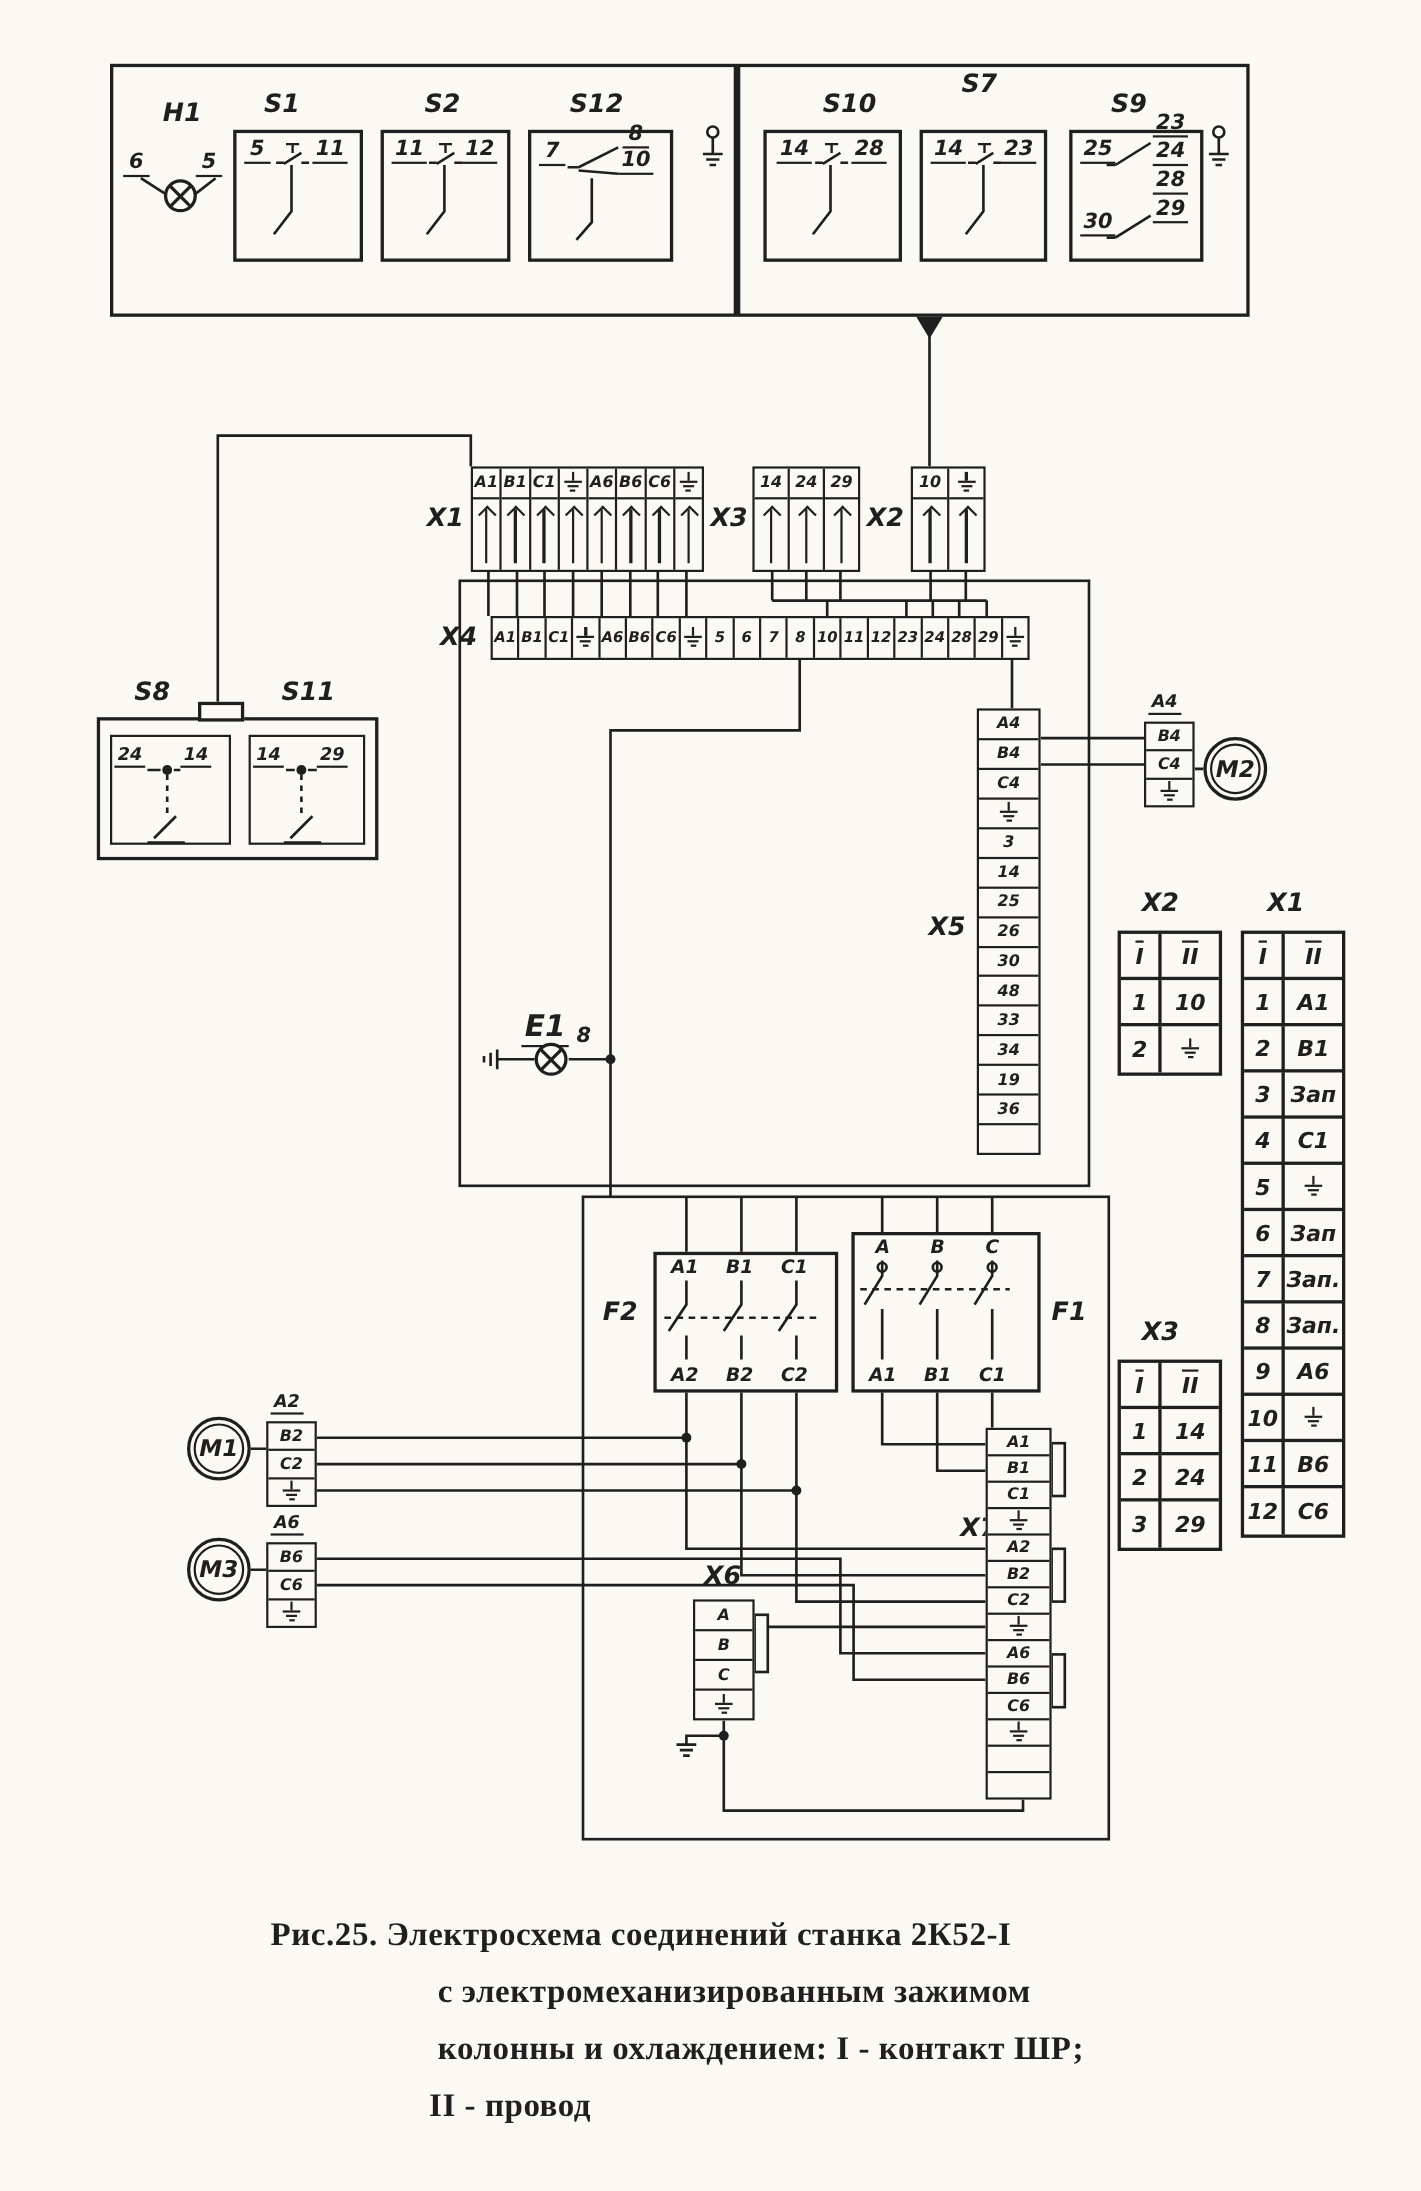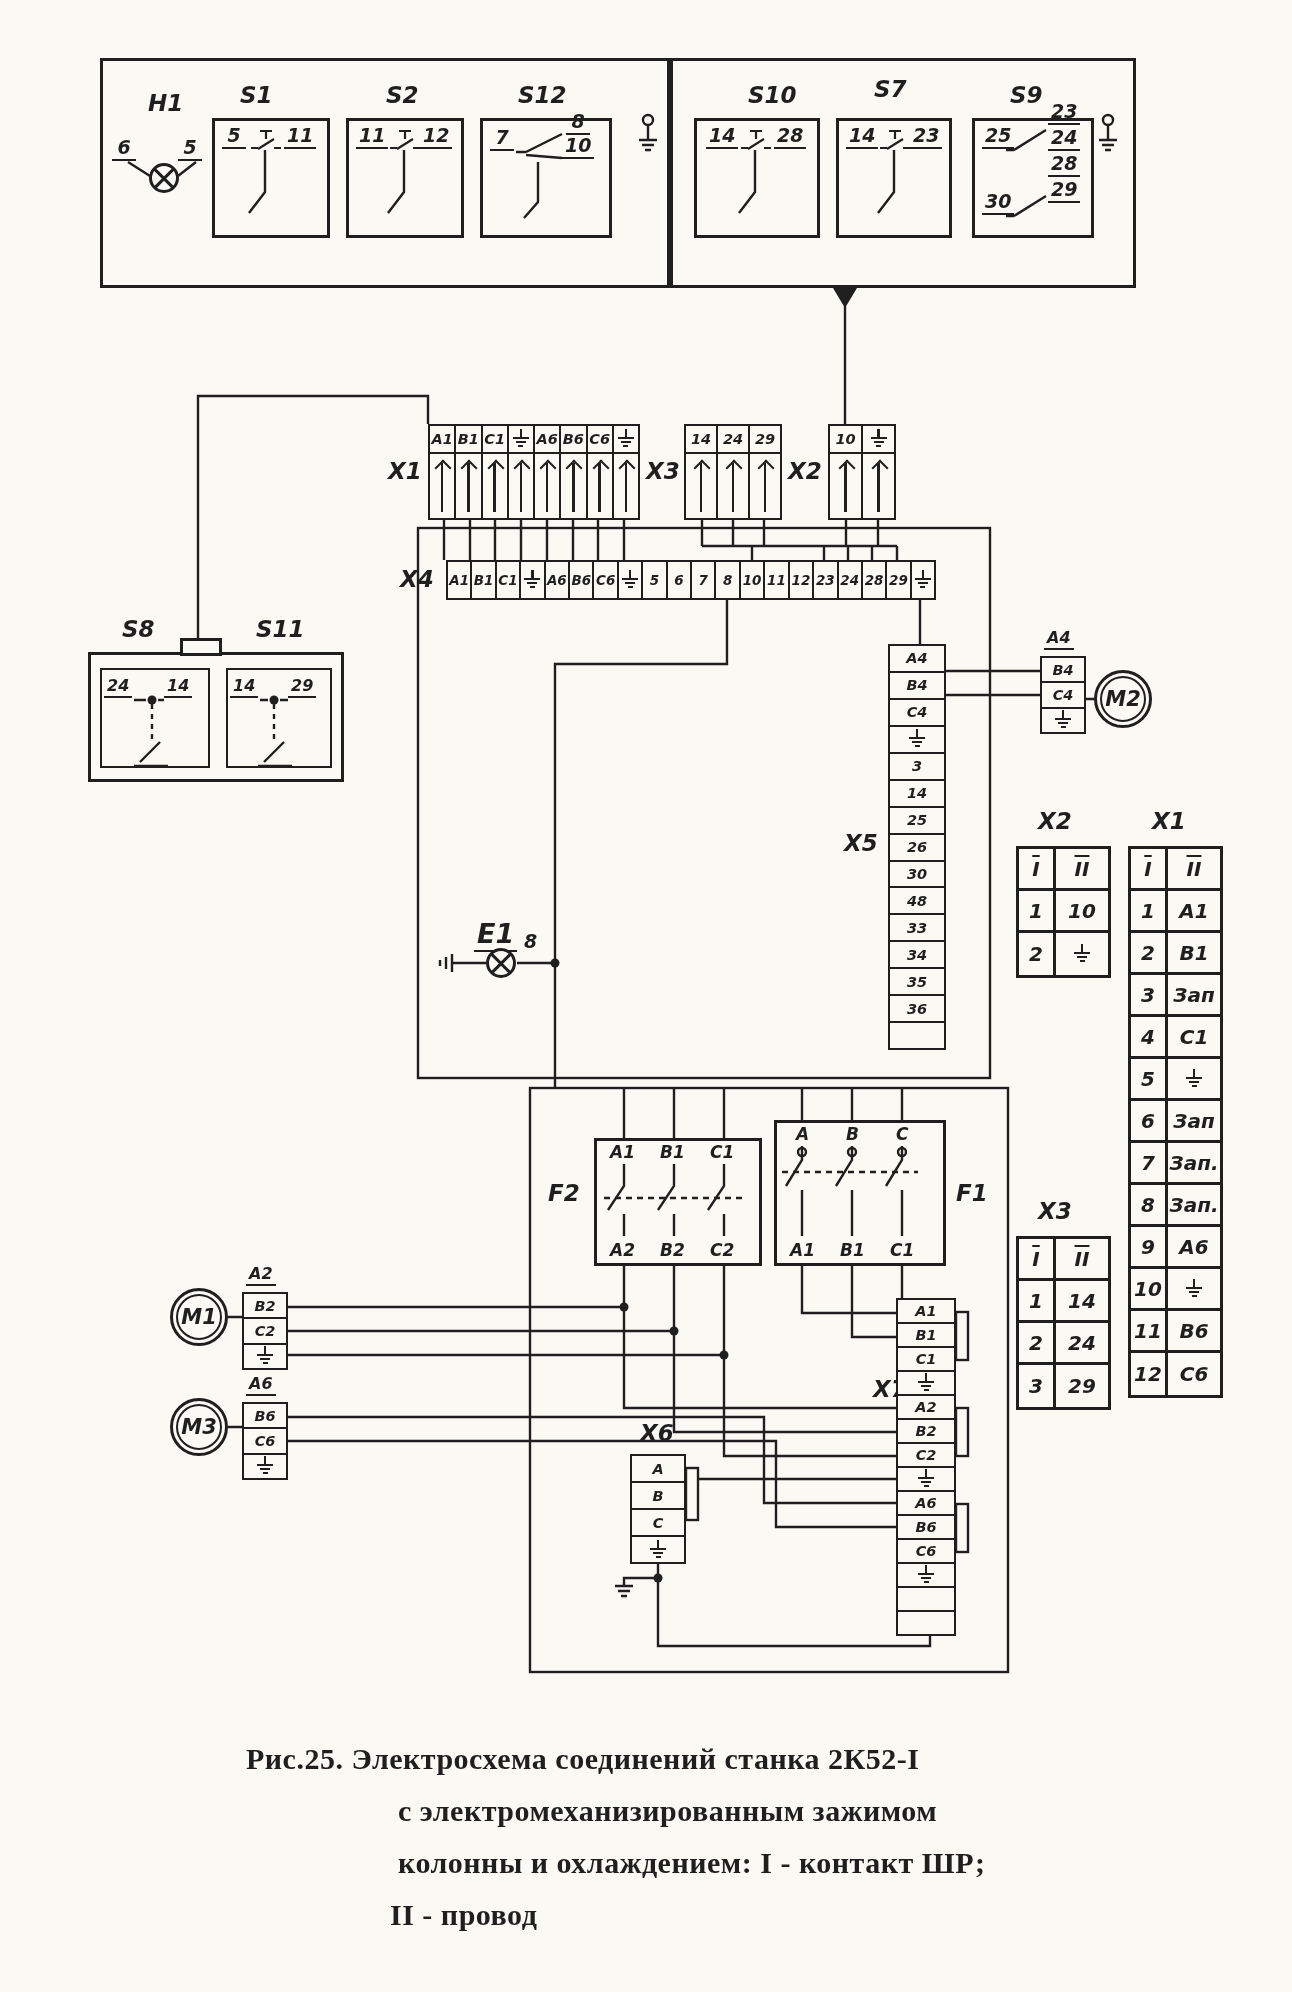--- a/index.html
+++ b/index.html
@@ -166,21 +166,21 @@
 
   <div class="box" style="left:694px;top:118px;width:126px;height:120px"></div>
   <div class="lbl" style="left:748px;top:82px">S10</div>
   <span class="pnum" style="left:706px;top:124px">14</span>
   <svg class="contact" style="left:740px;top:128px" viewBox="0 0 32 26">
       <path d="M1 20 H8 M24 20 H31 M8 21 L24 11 M16 3 V11 M10 3 H22" stroke="#1f1f1f" stroke-width="2.2" fill="none"></path>
     </svg>
   <span class="pnum" style="left:774px;top:124px">28</span>
 
   <div class="box" style="left:836px;top:118px;width:116px;height:120px"></div>
-  <div class="lbl" style="left:874px;top:76px">S7</div>
+  <div class="lbl" style="left:874px;top:64px">S7</div>
   <span class="pnum" style="left:846px;top:124px">14</span>
   <svg class="contact" style="left:879px;top:128px" viewBox="0 0 32 26">
       <path d="M1 20 H8 M24 20 H31 M8 21 L24 11 M16 3 V11 M10 3 H22" stroke="#1f1f1f" stroke-width="2.2" fill="none"></path>
     </svg>
   <span class="pnum" style="left:910px;top:124px">23</span>
 
   <div class="box" style="left:972px;top:118px;width:122px;height:120px"></div>
   <div class="lbl" style="left:1010px;top:82px">S9</div>
   <span class="pnum" style="left:982px;top:124px">25</span>
   <span class="pnum" style="left:982px;top:190px">30</span>
@@ -297,21 +297,21 @@
       <div class="tc">C4</div>
       <div class="tc gnd"></div>
       <div class="tc">3</div>
       <div class="tc">14</div>
       <div class="tc">25</div>
       <div class="tc">26</div>
       <div class="tc">30</div>
       <div class="tc">48</div>
       <div class="tc">33</div>
       <div class="tc">34</div>
-      <div class="tc">35</div>
+      <div class="tc">19</div>
       <div class="tc">36</div>
       <div class="tc"></div>
     </div>
 
   <span class="pnum sm" style="left:1044px;top:628px">A4</span>
   <div class="tstrip v" style="left:1040px;top:656px;width:46px;height:78px">
       <div class="tc">B4</div>
       <div class="tc">C4</div>
       <div class="tc gnd"></div>
     </div>

